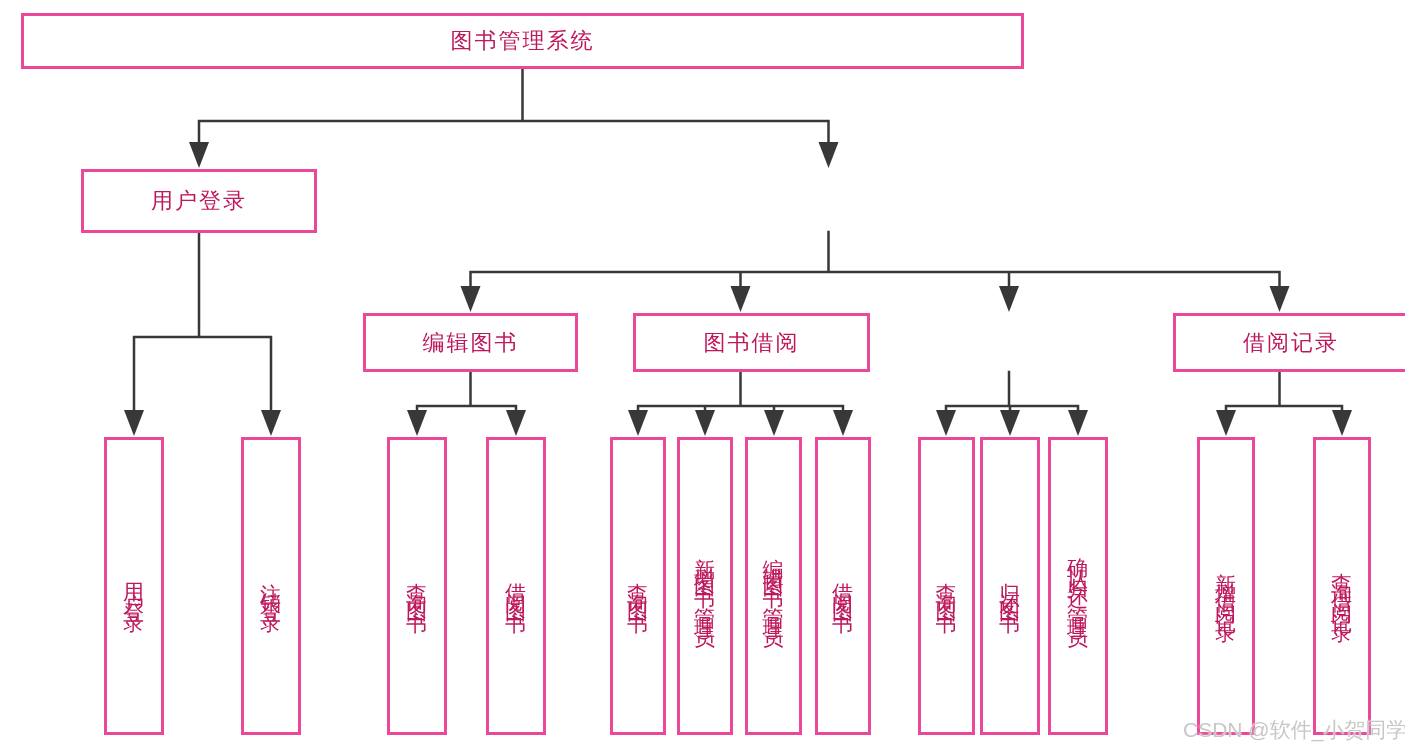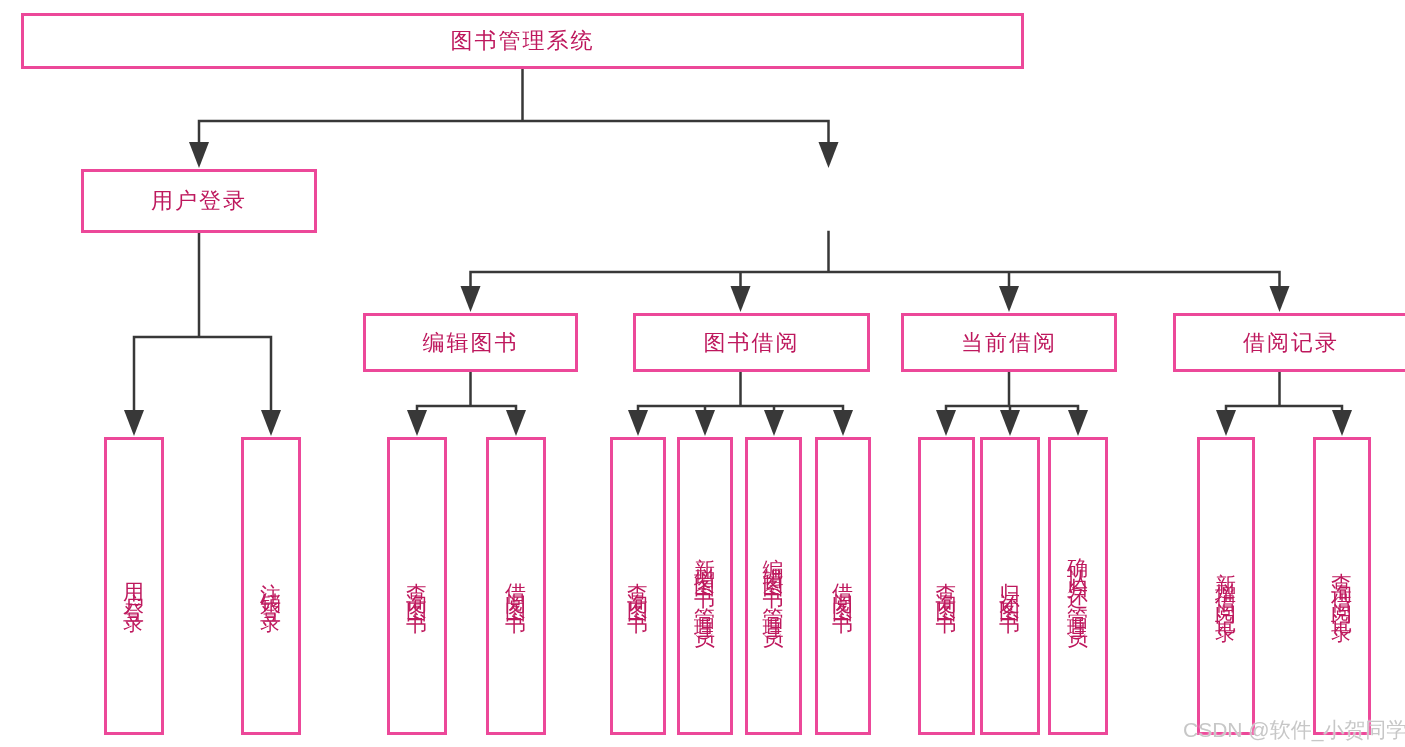--- a/index.html
+++ b/index.html
@@ -103,23 +103,20 @@
   <div class="node h" style="left:81px;top:169px;width:236px;height:64px">
     <span>用户登录</span>
   </div>
 
   <div class="node h" style="left:363px;top:313px;width:215px;height:59px">
     <span>编辑图书</span>
   </div>
   <div class="node h" style="left:633px;top:313px;width:237px;height:59px">
     <span>图书借阅</span>
   </div>
-  <div class="node h" style="left:901px;top:313px;width:216px;height:59px">
-    <span>当前借阅</span>
-  </div>
   <div class="node h" style="left:1173px;top:313px;width:236px;height:59px">
     <span>借阅记录</span>
   </div>
 
   <div class="node v" style="left:104px;top:437px;width:60px;height:298px">
     <span>用户登录</span>
   </div>
   <div class="node v" style="left:241px;top:437px;width:60px;height:298px">
     <span>注销登录</span>
   </div>

